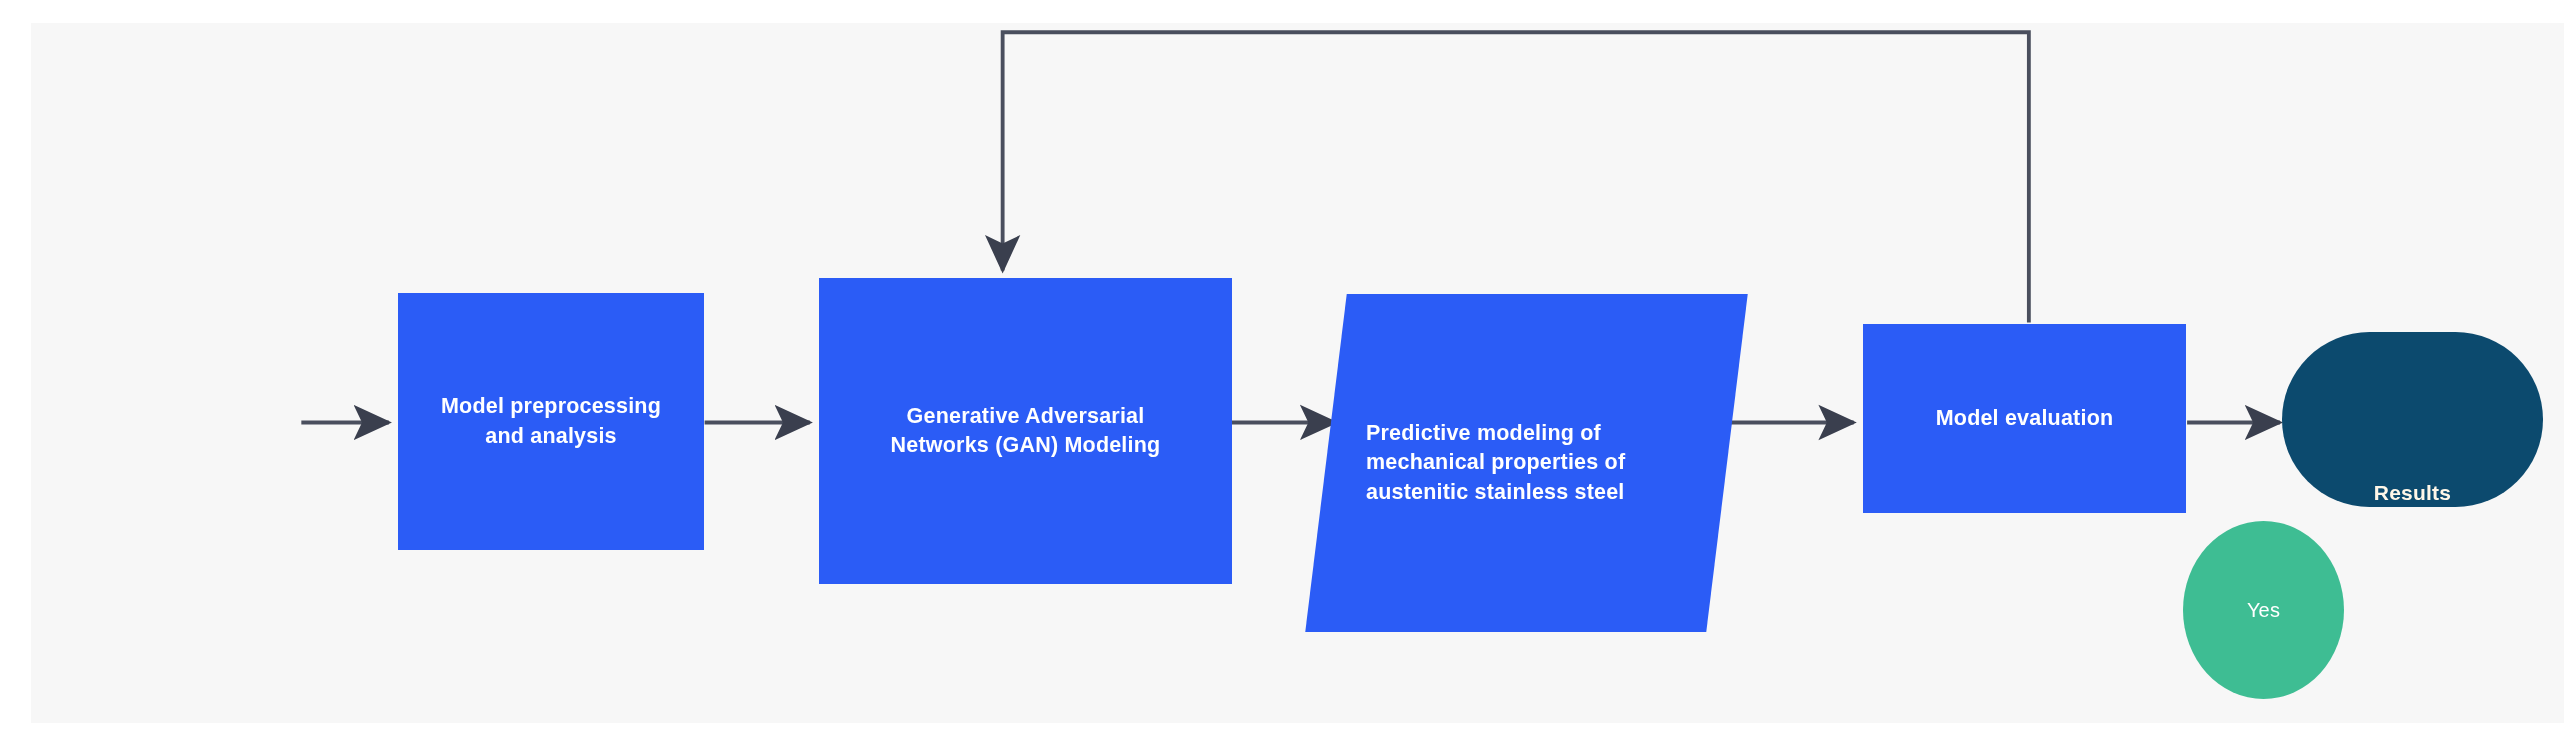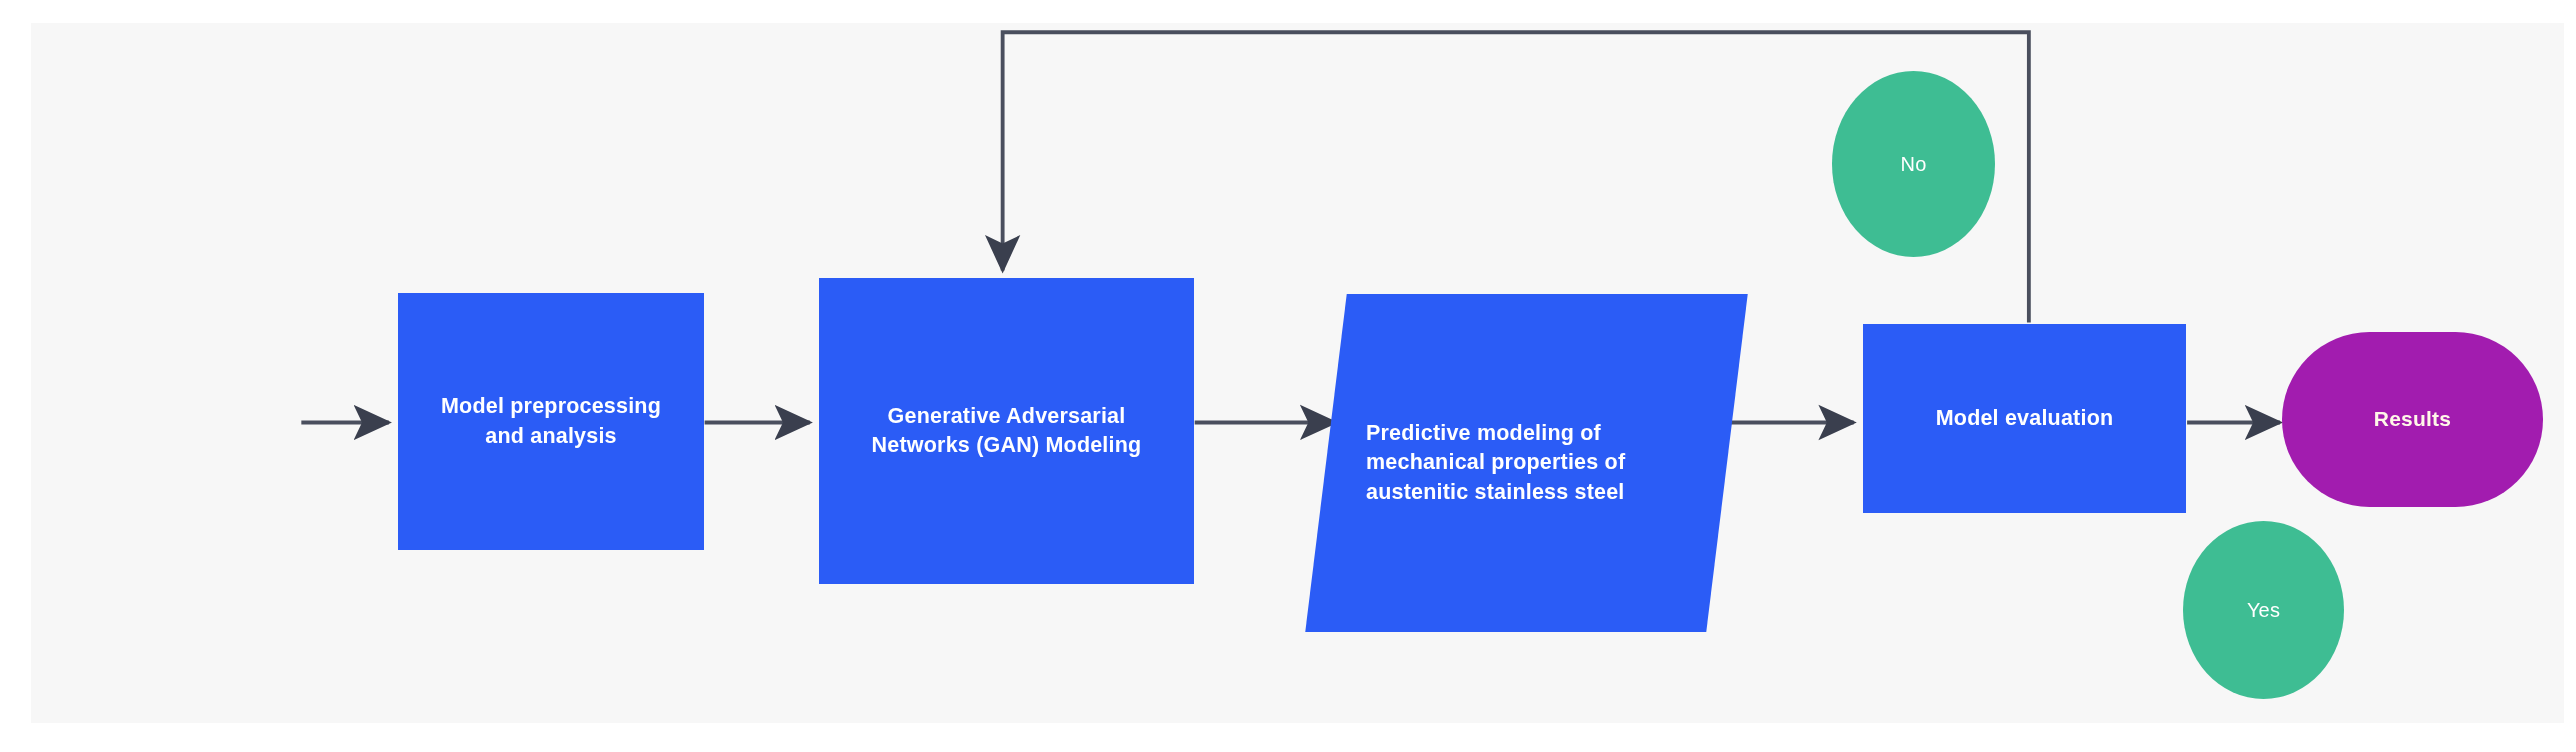--- a/index.html
+++ b/index.html
@@ -35,21 +35,21 @@
   .paragram .skew{position:absolute;left:0;top:0;width:100%;height:100%;
                   background:#2B5CF6;transform:skewX(-7deg);}
   .paragram .txt{position:relative;z-index:2;font-size:21.5px;text-align:left;
                  padding-left:40px;padding-right:26px;width:100%;box-sizing:border-box;}
 
   
   .bubble{border-radius:50%;background:#3EBD93;}
   .bubble .txt{font-size:20px;font-weight:normal;}
 
   .start-node{background:#3EBD93;}
-  .results-node{background:#a21caf;}
+  .results-node{background:#0c4a6e;align-items:flex-end;}
   .results-node .txt{color:#FFF7E8;}
 </style>
 </head>
 <body>
 
 <div id="stage">
 
   <div id="canvas"></div>
 
   <svg id="edges" viewBox="0 0 3353 979" width="2576" height="752">
@@ -74,42 +74,39 @@
       <path d="M2641,420 L2641,42 L1305,42 L1305,352" marker-end="url(#ah)"></path>
     </g>
   </svg>
 
 
   <div class="node process" style="left:398px;top:293px;width:306px;height:257px;">
     <span class="txt">Model preprocessing
 and analysis</span>
   </div>
 
-  <div class="node process" style="left:819px;top:278px;width:375px;height:306px;">
+  <div class="node process" style="left:819px;top:278px;width:413px;height:306px;">
     <span class="txt">Generative Adversarial
 Networks (GAN) Modeling</span>
   </div>
 
   <div class="node paragram" style="left:1326px;top:250px;width:401px;height:338px;margin-top:44px;">
     <span class="skew"></span>
     <span class="txt">Predictive modeling of
 mechanical properties of
 austenitic stainless steel</span>
   </div>
 
   <div class="node process" style="left:1863px;top:324px;width:323px;height:189px;text-align:center;">
     <span class="txt">Model evaluation</span>
   </div>
 
   <div class="node terminator results-node" style="left:2282px;top:332px;width:261px;height:175px;">
     <span class="txt">Results</span>
   </div>
 
-  <div class="node bubble" style="left:1832px;top:71px;width:163px;height:186px;">
-    <span class="txt">No</span>
-  </div>
 
   <div class="node bubble" style="left:2183px;top:521px;width:161px;height:178px;">
     <span class="txt">Yes</span>
   </div>
 
 </div>
 
 
 </body></html>

